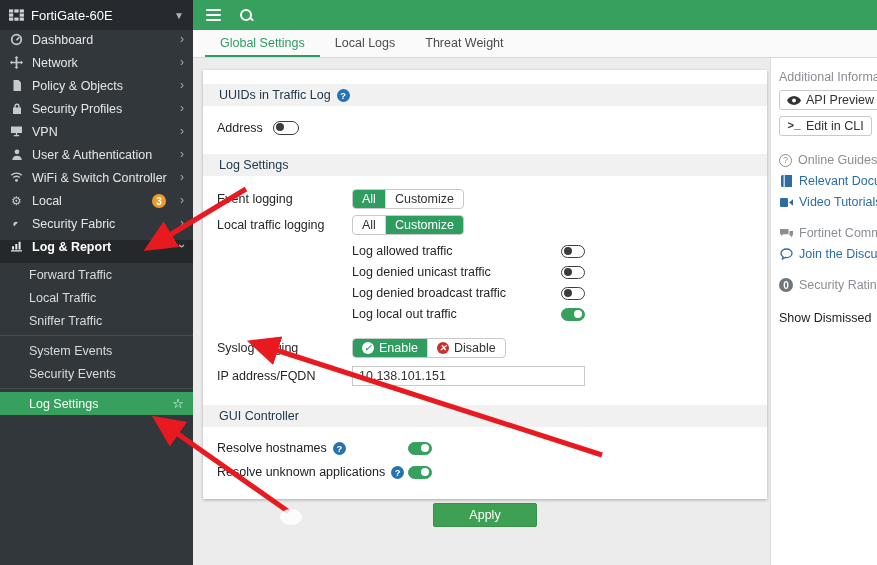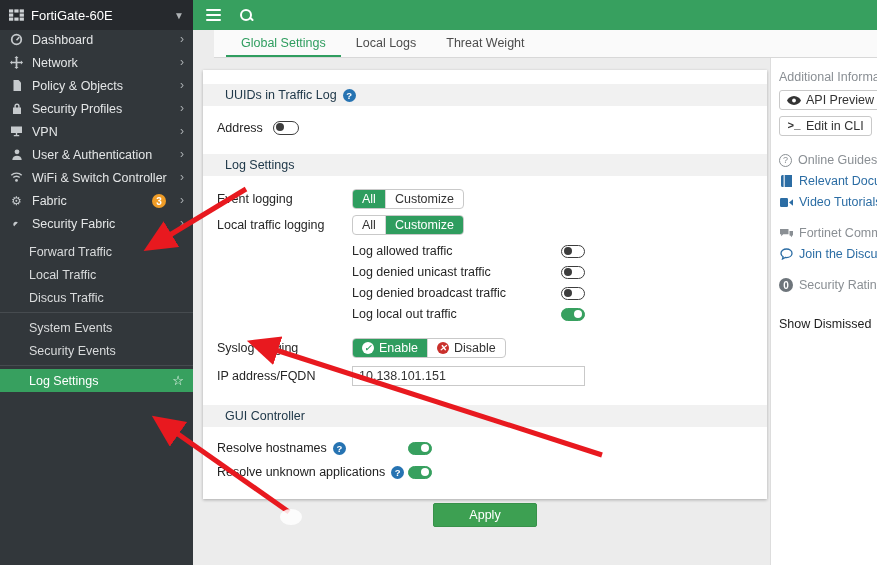--- a/index.html
+++ b/index.html
@@ -39,31 +39,31 @@
   .hamburger i { height:2px; background:#fff; border-radius:1px; }
   .searchi { width:15px; height:15px; position:relative; cursor:pointer; }
   .searchi::before { content:""; position:absolute; left:1px; top:1px; width:8px; height:8px;
                      border:2px solid #fff; border-radius:50%; }
   .searchi::after { content:""; position:absolute; left:10px; top:10px; width:5px; height:2px;
                     background:#fff; transform:rotate(45deg); border-radius:1px; }
 
   
   .tabsbar { position:absolute; left:193px; top:30px; right:0; height:28px;
              background:#fafafa; border-bottom:1px solid #d8d8d8; display:flex;
-             padding-left:12px;margin-left:21px; }
+             padding-left:12px; }
   .tab { padding:0 15px; display:flex; align-items:center; color:#4c4c4c; cursor:pointer;
          border-bottom:2px solid transparent; }
   .tab.active { color:#2f9d5f; border-bottom-color:#2f9d5f; }
 
   
   .content { position:absolute; left:193px; top:58px; width:577px; bottom:0; background:#ececec; }
   .card { position:absolute; left:10px; top:12px; width:564px; background:#fff;
           box-shadow:0 1px 3px rgba(0,0,0,.28); padding-bottom:20px; }
   .secbar { height:22px; background:#f1f1f1; display:flex; align-items:center;
-            padding-left:22px; color:#20394a; }
+            padding-left:16px; color:#20394a; }
   .row { display:flex; align-items:center; padding-left:14px; }
   .flabel { width:135px; flex:none; color:#262626; }
   .help { width:13px; height:13px; border-radius:50%; background:#2673b2; color:#fff;
           font-size:9.5px; font-weight:bold; display:inline-flex; align-items:center;
           justify-content:center; margin-left:6px; flex:none; cursor:pointer; }
   .seg { display:inline-flex; border:1px solid #c9c9c9; border-radius:4px; overflow:hidden;
          background:#fff; }
   .seg span { padding:2px 9px; color:#333; cursor:pointer; display:inline-flex;
               align-items:center; gap:5px; border-left:1px solid #d5d5d5; }
   .seg span:first-child { border-left:none; }
@@ -101,21 +101,21 @@
   .rb-group { display:flex; align-items:center; gap:6px; color:#8a8f94; margin-top:17px;
               white-space:nowrap; }
   .rb-link { display:flex; align-items:center; gap:6px; color:#2c6da4; margin-top:7px;
              white-space:nowrap; cursor:pointer; }
   .circq { width:13px; height:13px; border-radius:50%; border:1px solid #8a8f94;
            color:#8a8f94; font-size:9px; display:inline-flex; align-items:center;
            justify-content:center; flex:none; }
   .circ0 { width:14px; height:14px; border-radius:50%; background:#6e757b; color:#fff;
            font-size:10px; font-weight:bold; display:inline-flex; align-items:center;
            justify-content:center; flex:none; }
-  .rb-dismiss { margin-top:25px; color:#1d1d1d; cursor:pointer; white-space:nowrap; }
+  .rb-dismiss { margin-top:19px; color:#1d1d1d; cursor:pointer; white-space:nowrap; }
   .rb-ic { width:14px; display:inline-flex; justify-content:center; flex:none; }
 
   
   .overlay { position:absolute; inset:0; z-index:40; pointer-events:none; }
 </style>
 </head>
 <body>
 
 <div class="sidebar">
   <div class="logo-row">
@@ -197,38 +197,47 @@
             <path d="M0.8 4.3a7.2 7.2 0 0 1 10.4 0" stroke="#c6cacd" stroke-width="1.4" fill="none"></path>
             <path d="M2.8 6.6a4.4 4.4 0 0 1 6.4 0" stroke="#c6cacd" stroke-width="1.4" fill="none"></path>
             <circle cx="6" cy="9.4" r="1.4" fill="#c6cacd"></circle>
           </svg>
         </span>
       <span>WiFi &amp; Switch Controller</span>
       <span class="chev">›</span>
     </div>
     <div class="menu-item">
       <span class="mi">⚙</span>
-      <span>Fabric</span>
+      <span>Local</span>
       <span class="badge">3</span>
       <span class="chev">›</span>
     </div>
     <div class="menu-item">
       <span class="mi" style="transform:rotate(45deg)">◐</span>
       <span>Security Fabric</span>
       <span class="chev">›</span>
+    </div>
+    <div class="menu-item expanded">
+      <span class="mi">
+          <svg width="13" height="12" viewBox="0 0 12 12" fill="#e8eaeb">
+            <path d="M0.5 10.3h11v1.2h-11z M1.5 6.3h2v3.2h-2z M4.8 4h2v5.5h-2z M8.1 1.8h2v7.7h-2z"></path>
+          </svg>
+        </span>
+      <span>Log &amp; Report</span>
+      <span class="chev down">›</span>
     </div>
     <div class="submenu">
       <div class="submenu-item">
           <span>Forward Traffic</span>
         </div>
       <div class="submenu-item">
           <span>Local Traffic</span>
         </div>
       <div class="submenu-item">
-          <span>Discus Traffic</span>
+          <span>Sniffer Traffic</span>
         </div>
       <div class="sdivider"></div>
       <div class="submenu-item">
           <span>System Events</span>
         </div>
       <div class="submenu-item">
           <span>Security Events</span>
         </div>
       <div class="sdivider"></div>
       <div class="submenu-item selected">

